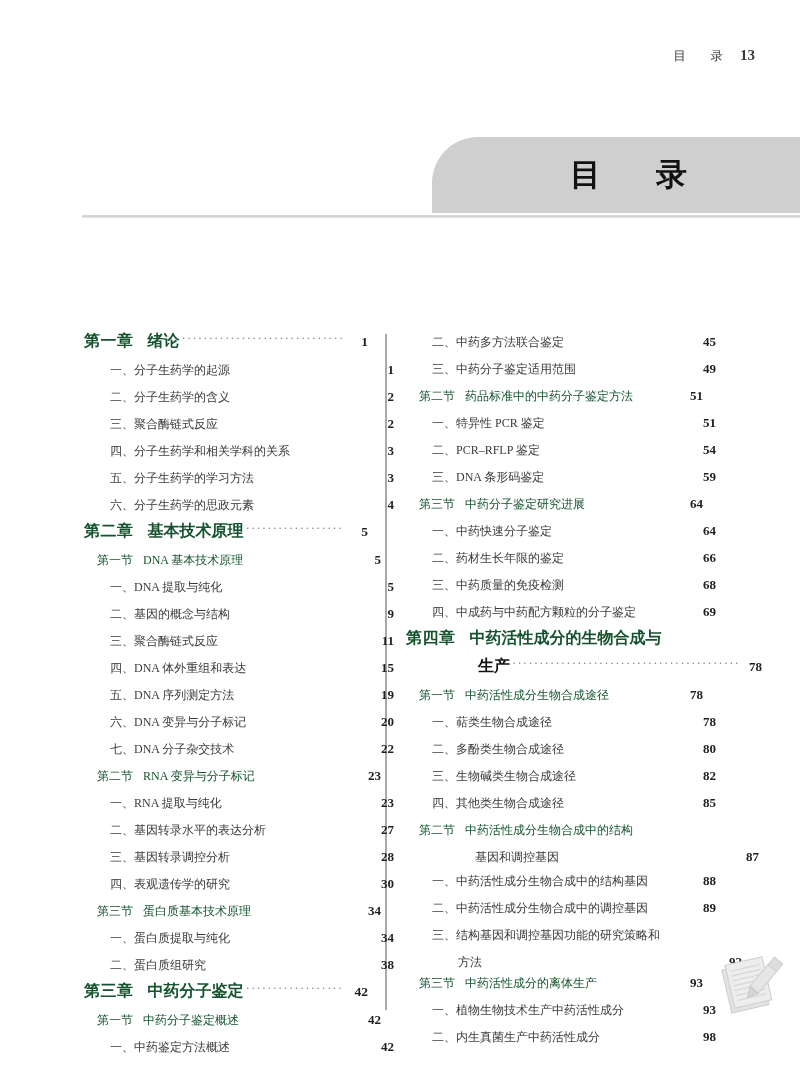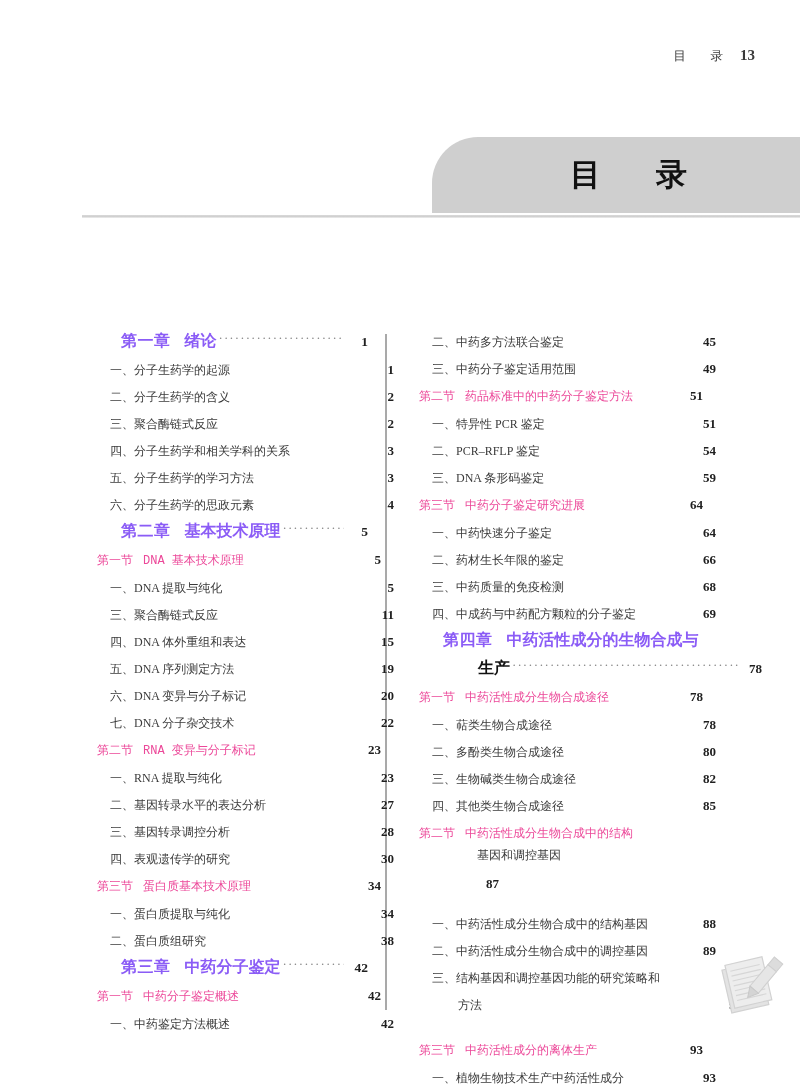--- a/index.html
+++ b/index.html
@@ -121,47 +121,46 @@
     font-weight: bold;
     color: #1f1f1f;
     font-family: "Liberation Serif", serif;
   }
 
   
   .lvl-chapter { margin-bottom: 9px; }
   .lvl-chapter .etext {
     font-size: 16px;
     font-weight: bold;
-    color: #8b5cf6;
+    color: #14532d;
     font-family: "DejaVu Serif", "Liberation Serif", serif;
-    margin-left: 37px;
   }
   .lvl-chapter .etext .ch-no { letter-spacing: 0.5px; margin-right: 14px; }
   .lvl-chapter .pnum { font-size: 13.5px; }
 
   
   .lvl-chapter-cont { margin-bottom: 9px; padding-left: 72px; }
   .lvl-chapter-cont .etext {
     font-size: 16px;
     font-weight: bold;
     color: #111111;
     font-family: Liberation Sans, sans-serif;
   }
 
   
   .lvl-section { margin-bottom: 9px; padding-left: 13px; }
-  .lvl-section .etext { color: #ec4899; font-family: Liberation Mono, monospace; }
+  .lvl-section .etext { color: #14532d; }
   .lvl-section .etext .sec-no { margin-right: 10px; }
-  .lvl-section-cont { margin-bottom: 22px; padding-left: 69px; flex-direction: column; }
+  .lvl-section-cont { margin-bottom: 6px; padding-left: 69px; }
   .lvl-section-cont .etext { color: #3a3a3a; }
 
   
   .lvl-item { margin-bottom: 9px; padding-left: 26px; }
   .lvl-item .etext { color: #3a3a3a; }
-  .lvl-item-cont { margin-bottom: 27px; padding-left: 52px; }
+  .lvl-item-cont { margin-bottom: 3px; padding-left: 52px; }
   .lvl-item-cont .etext { color: #3a3a3a; }
 
   
   .gap-before { margin-top: 6px; }
 
   
   .watermark {
     position: absolute;
     left: 718px;
     top: 952px;
@@ -229,20 +228,25 @@
     </div>
     <div class="entry lvl-section">
       <span class="etext"><span class="sec-no">第一节</span><span>DNA 基本技术原理</span></span>
       <span class="leader"></span>
       <span class="pnum">5</span>
     </div>
     <div class="entry lvl-item">
       <span class="etext">一、DNA 提取与纯化</span>
       <span class="leader"></span>
       <span class="pnum">5</span>
+    </div>
+    <div class="entry lvl-item">
+      <span class="etext">二、基因的概念与结构</span>
+      <span class="leader"></span>
+      <span class="pnum">9</span>
     </div>
     <div class="entry lvl-item">
       <span class="etext">三、聚合酶链式反应</span>
       <span class="leader"></span>
       <span class="pnum">11</span>
     </div>
     <div class="entry lvl-item">
       <span class="etext">四、DNA 体外重组和表达</span>
       <span class="leader"></span>
       <span class="pnum">15</span>

